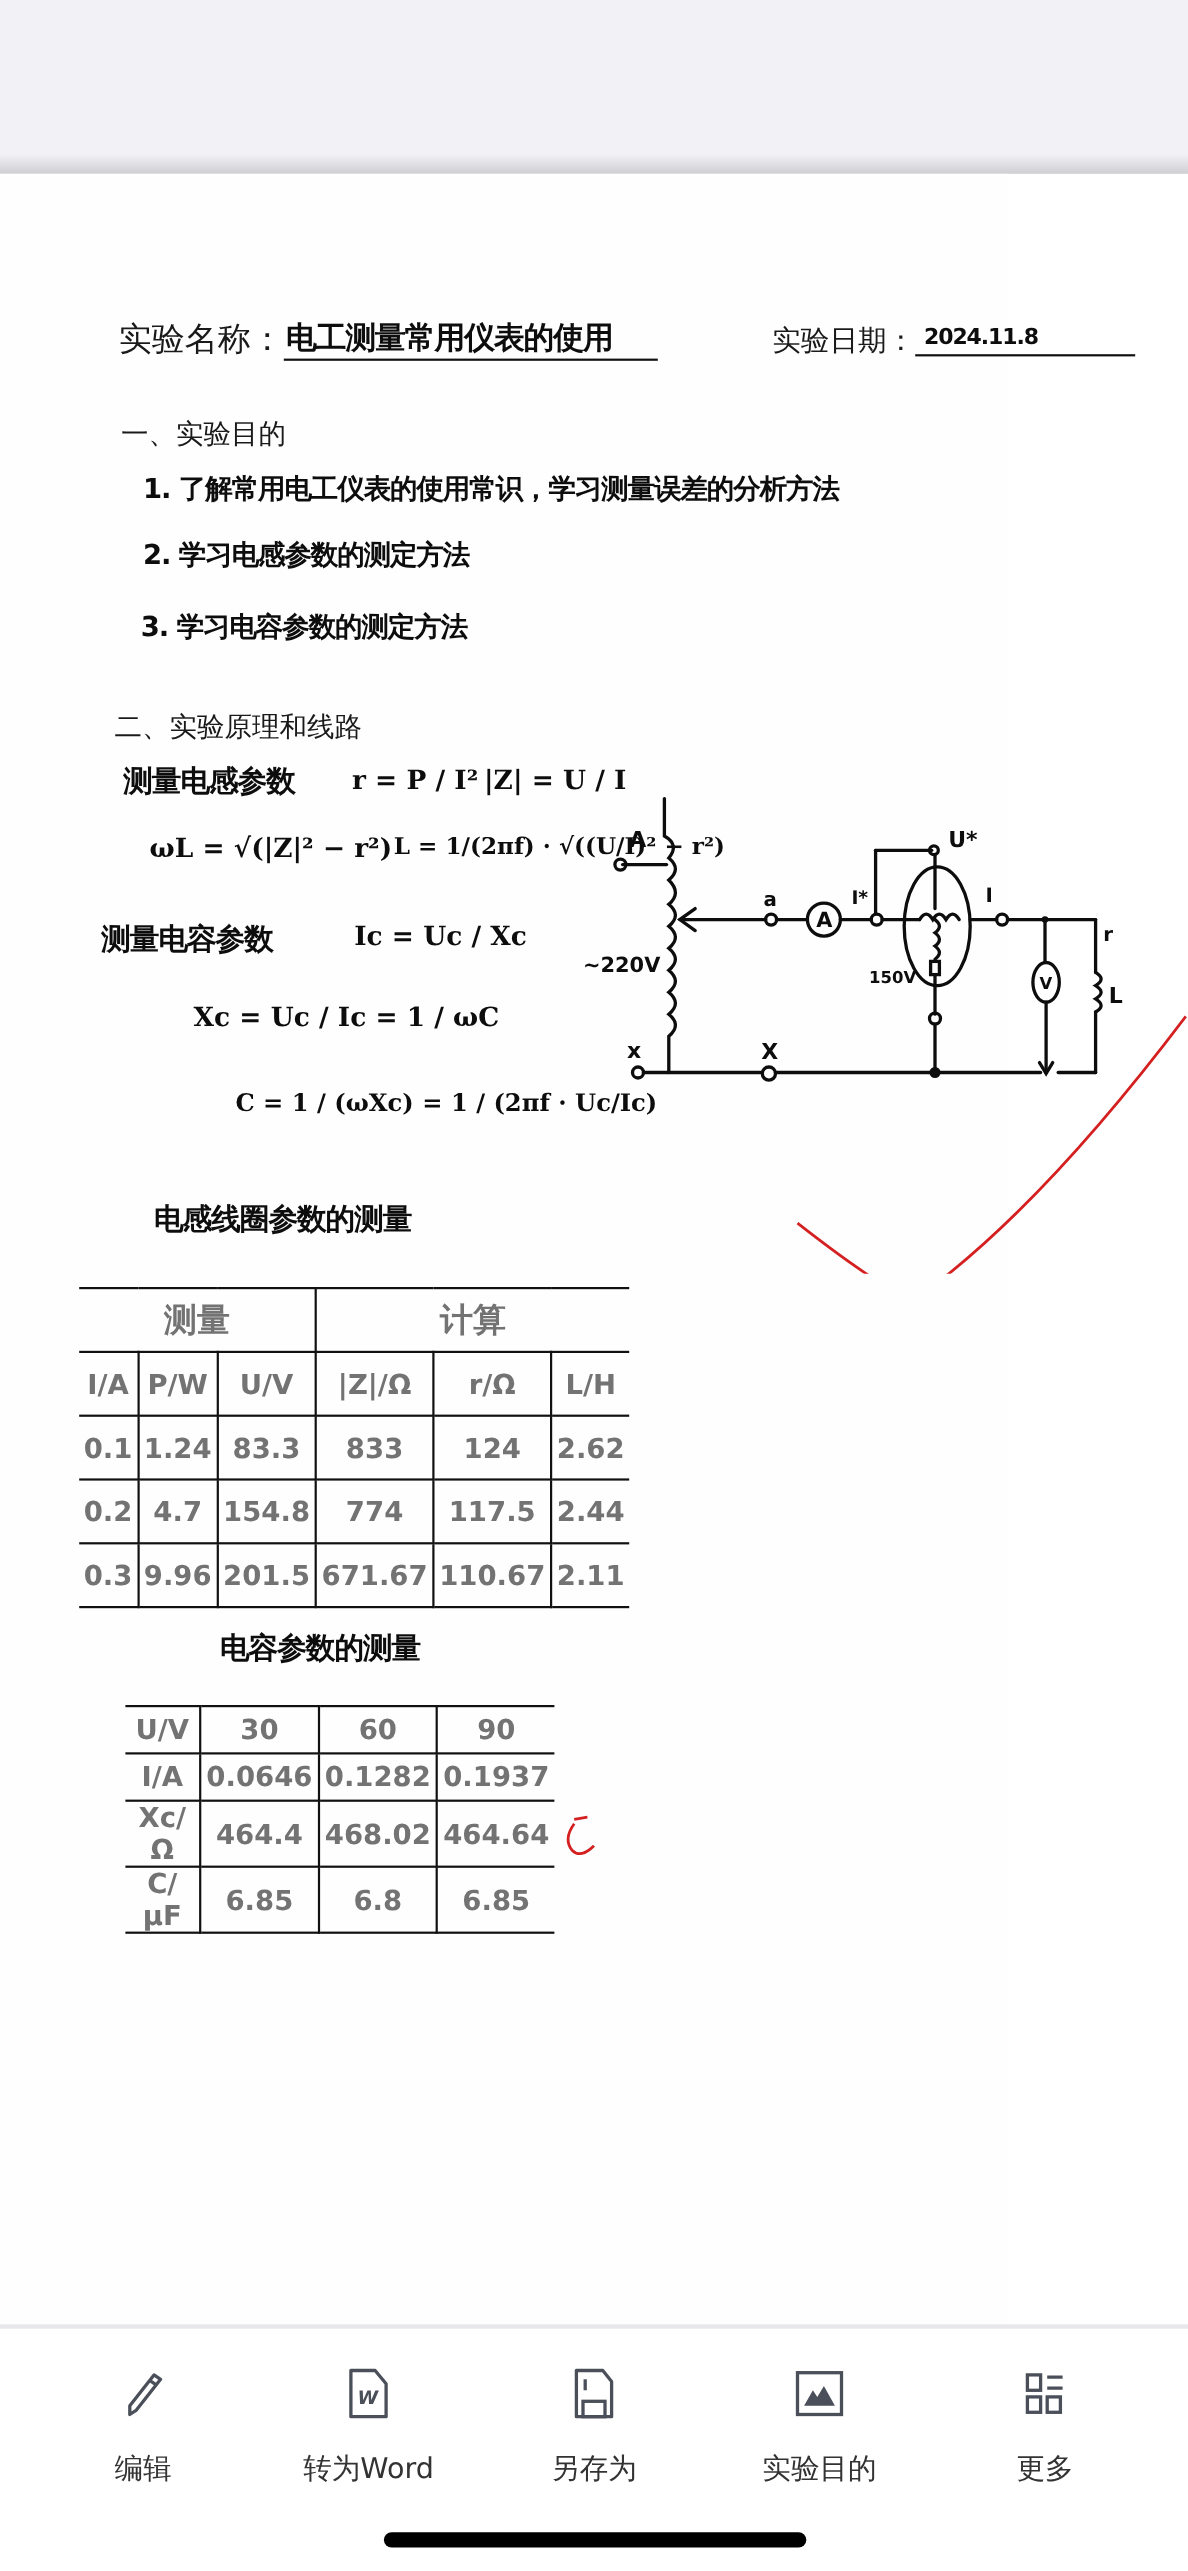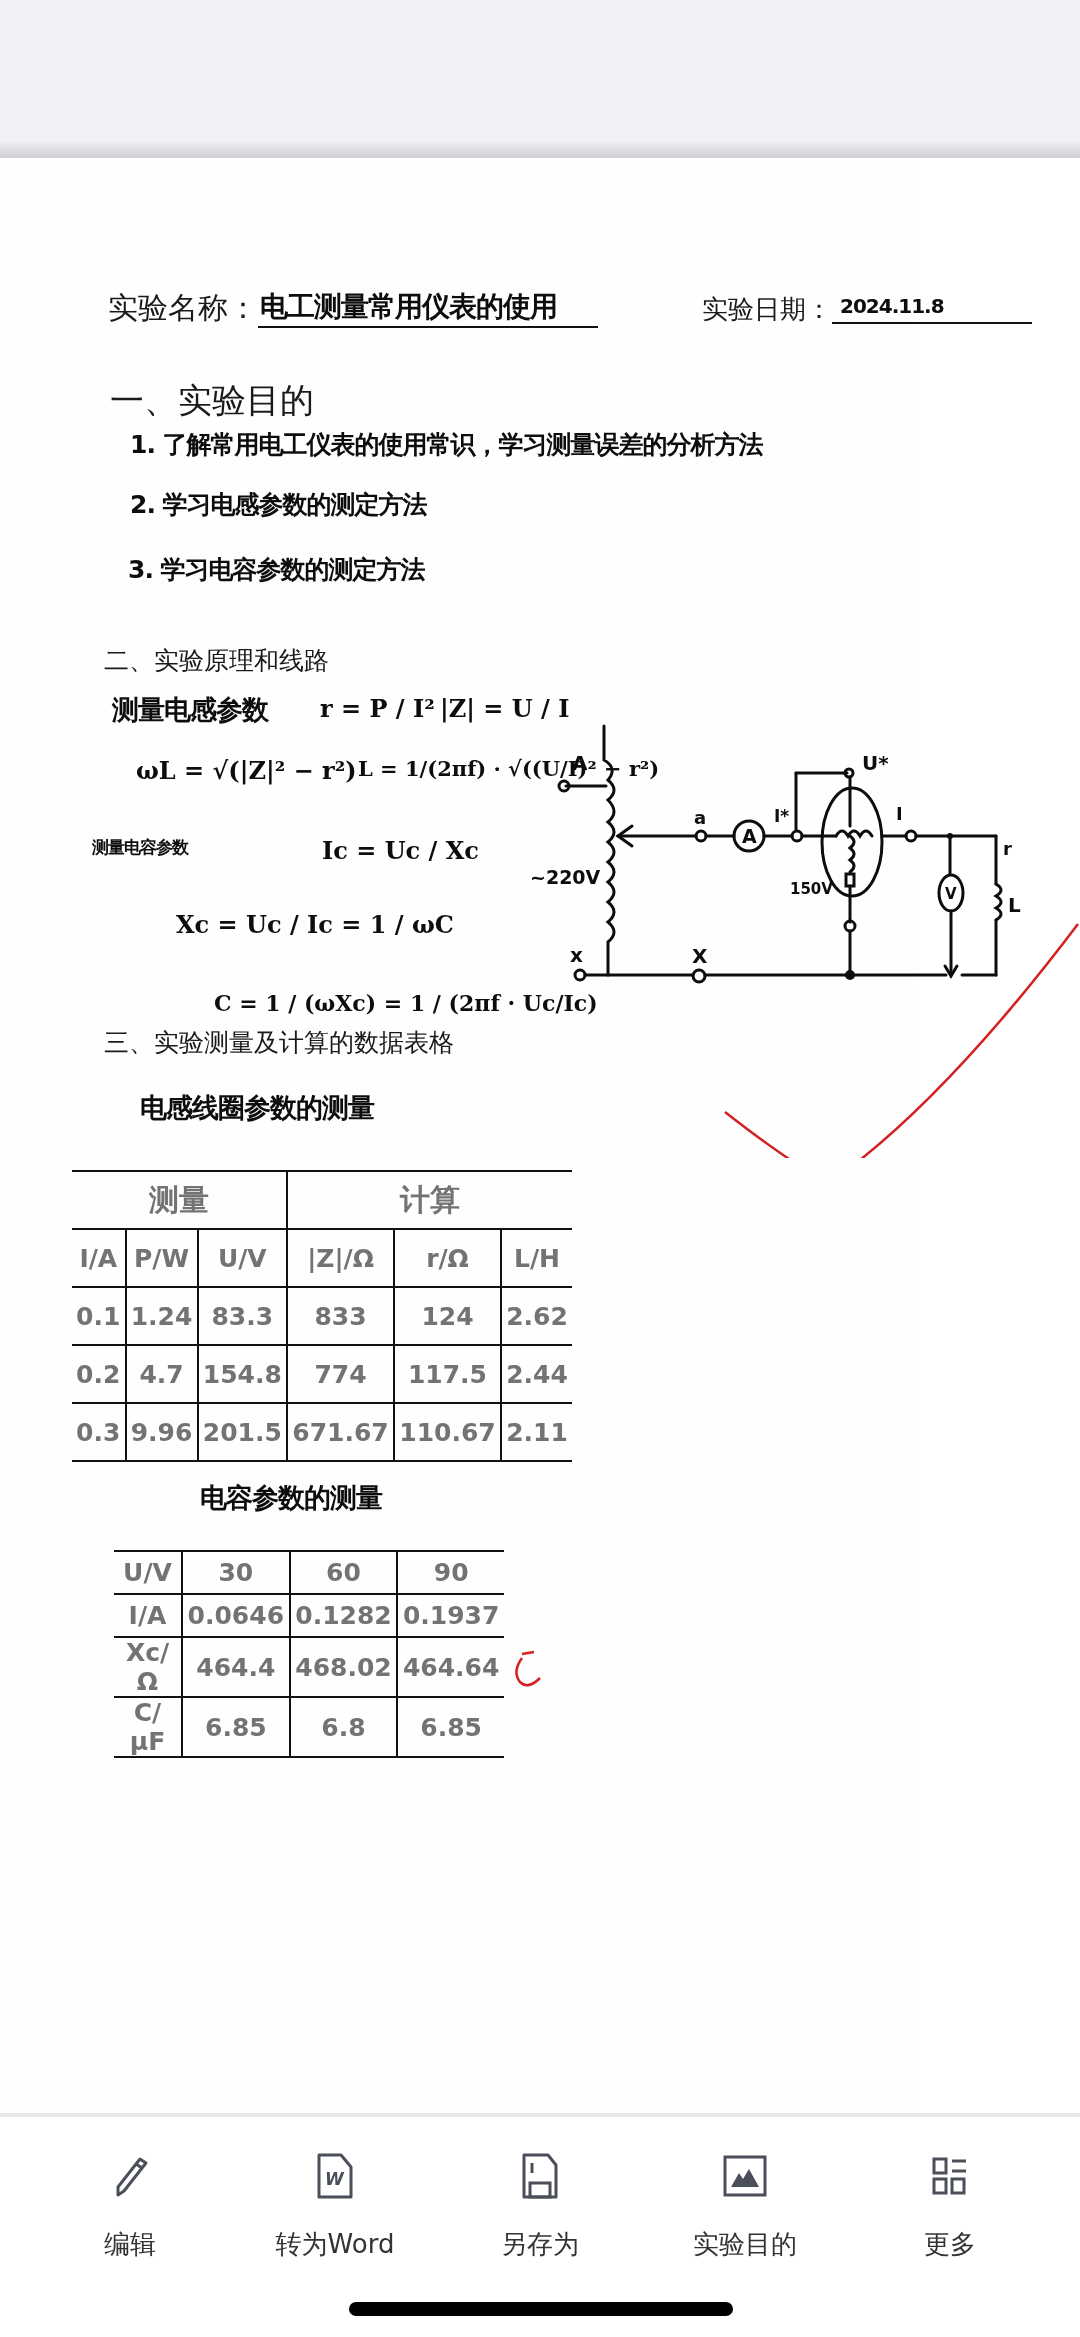--- a/index.html
+++ b/index.html
@@ -46,33 +46,33 @@
 <div class="topbar"></div>
 <div class="topbar-shadow"></div>
 
 <div class="page">
 
   <div class="abs print" style="left:108px; top:130px; font-size:30px;">实验名称：</div>
   <div class="abs hand underline" style="left:258px; top:130px; font-size:28px; padding:0 2px 0 2px; width:340px;">电工测量常用仪表的使用</div>
   <div class="abs print" style="left:702px; top:134px; font-size:26px;">实验日期：</div>
   <div class="abs hand underline" style="left:832px; top:136px; font-size:20px; width:200px; padding:0 0 4px 8px;">2024.11.8</div>
 
-  <div class="abs print" style="left:110px; top:220px; font-size:34px;">一、实验目的</div>
+  <div class="abs print" style="left:110px; top:220px; font-size:25px;">一、实验目的</div>
   <div class="abs hand" style="left:130px; top:270px; font-size:25px;">1. 了解常用电工仪表的使用常识，学习测量误差的分析方法</div>
   <div class="abs hand" style="left:130px; top:330px; font-size:25px;">2. 学习电感参数的测定方法</div>
   <div class="abs hand" style="left:128px; top:395px; font-size:25px;">3. 学习电容参数的测定方法</div>
 
   <div class="abs print" style="left:104px; top:486px; font-size:25px;">二、实验原理和线路</div>
   <div class="abs hand" style="left:112px; top:534px; font-size:27px;">测量电感参数</div>
   <div class="abs math" style="left:320px; top:536px;">r = P / I²</div>
   <div class="abs math" style="left:440px; top:536px;">|Z| = U / I</div>
   <div class="abs math" style="left:136px; top:598px;text-align:right;">ωL = √(|Z|² − r²)</div>
   <div class="abs math" style="left:358px; top:598px; font-size:21px;">L = 1/(2πf) · √((U/I)² − r²)</div>
 
-  <div class="abs hand" style="left:92px; top:678px; font-size:17px;">测量电容参数</div>
+  <div class="abs hand" style="left:92px; top:678px; font-size:27px;">测量电容参数</div>
   <div class="abs math" style="left:322px; top:678px;">Ic = Uc / Xc</div>
   <div class="abs math" style="left:176px; top:752px;">Xc = Uc / Ic = 1 / ωC</div>
   <div class="abs math" style="left:214px; top:832px; font-size:22px;">C = 1 / (ωXc) = 1 / (2πf · Uc/Ic)</div>
 
   <svg class="abs" style="left:520px; top:562px;" width="560" height="290" viewBox="520 720 560 290">
     <g stroke="#0d0d0d" stroke-width="3" fill="none" stroke-linecap="round">
 
       <path d="M604 726 L604 760 Q618 768 608 780 Q620 790 608 800 Q620 812 608 822 Q620 832 608 842 Q620 852 608 862 Q620 872 608 882 Q620 892 608 902 Q620 912 608 922 Q620 932 608 942 L608 975"></path>
 
       <line x1="566" y1="786" x2="606" y2="786"></line>
@@ -135,21 +135,20 @@
       <text x="790" y="894" font-size="15">150V</text>
       <text x="1003" y="855" font-size="18">r</text>
       <text x="1008" y="912">L</text>
     </g>
   </svg>
 
   <svg class="abs" style="left:720px; top:760px;" width="360" height="240" viewBox="720 918 360 240">
     <path d="M725 1112 Q780 1155 810 1172 Q830 1180 860 1160 Q960 1080 1078 924" stroke="#d42020" stroke-width="2.5" fill="none"></path>
   </svg>
 
-  <div class="abs print" style="left:104px; top:868px; font-size:25px;">三、实验测量及计算的数据表格</div>
   <div class="abs hand" style="left:140px; top:932px; font-size:27px;">电感线圈参数的测量</div>
 
   <table class="hw t1" style="left:72px; top:1012px; width:500px;">
     <tbody>
         <tr class="group">
       <td colspan="3" style="border-left:none;">测量</td>
       <td colspan="3" style="border-right:none;">计算</td>
     </tr>
     <tr>
       <td>I/A</td>

